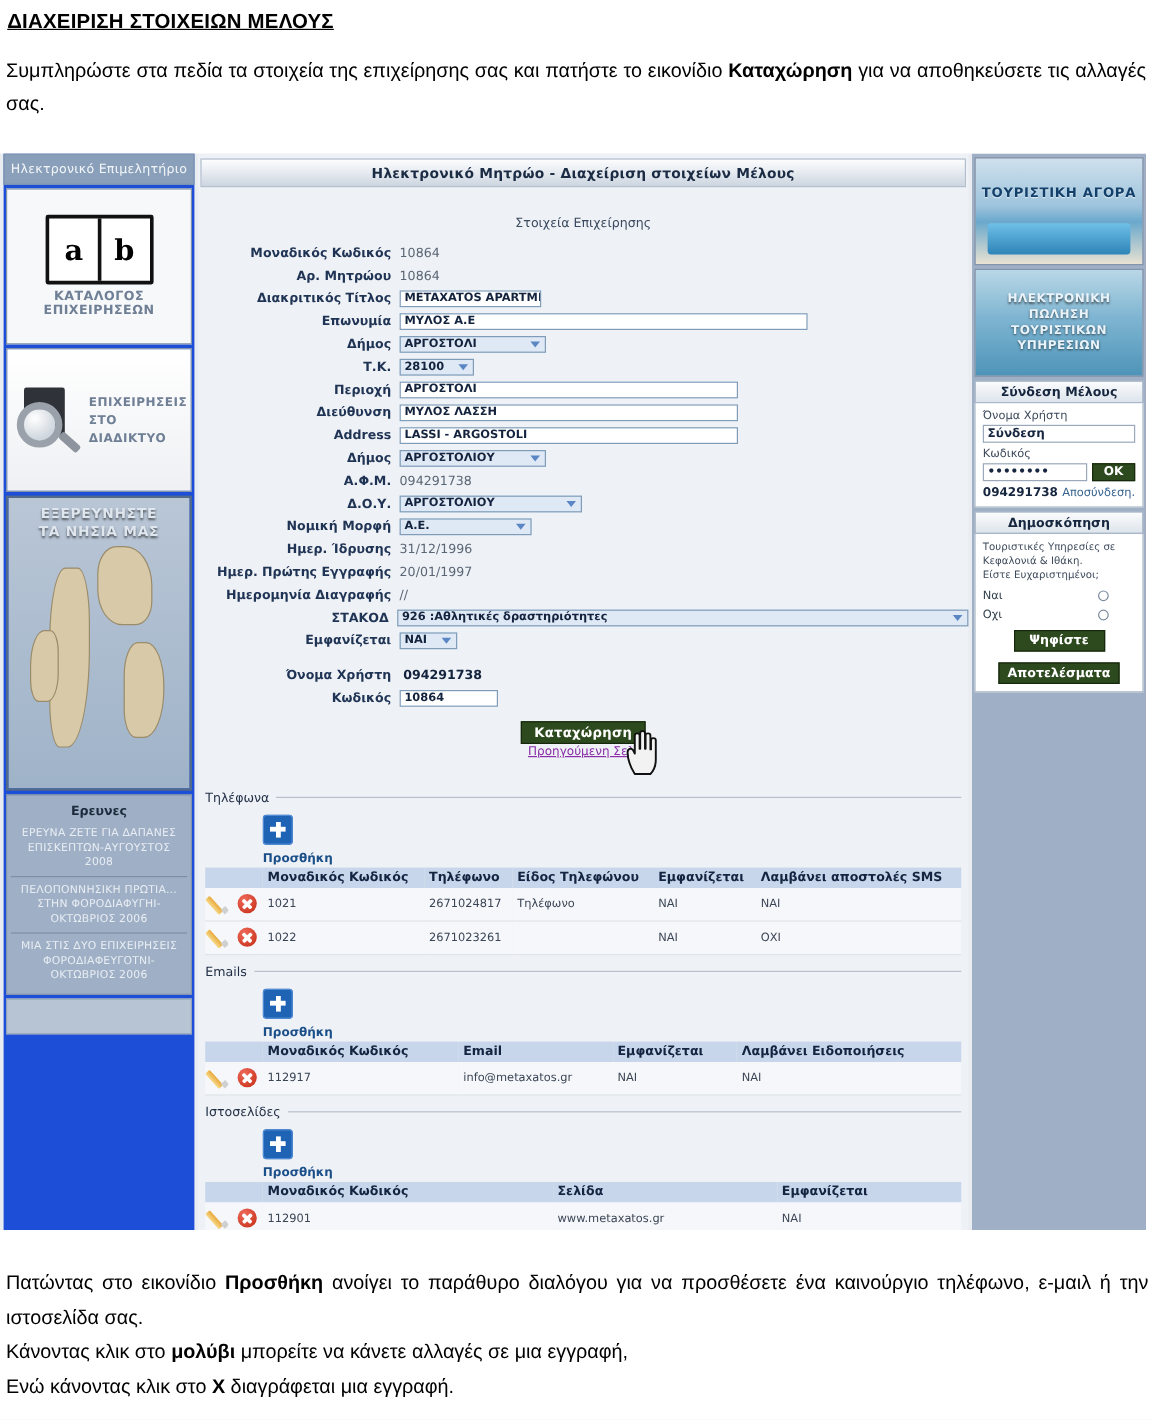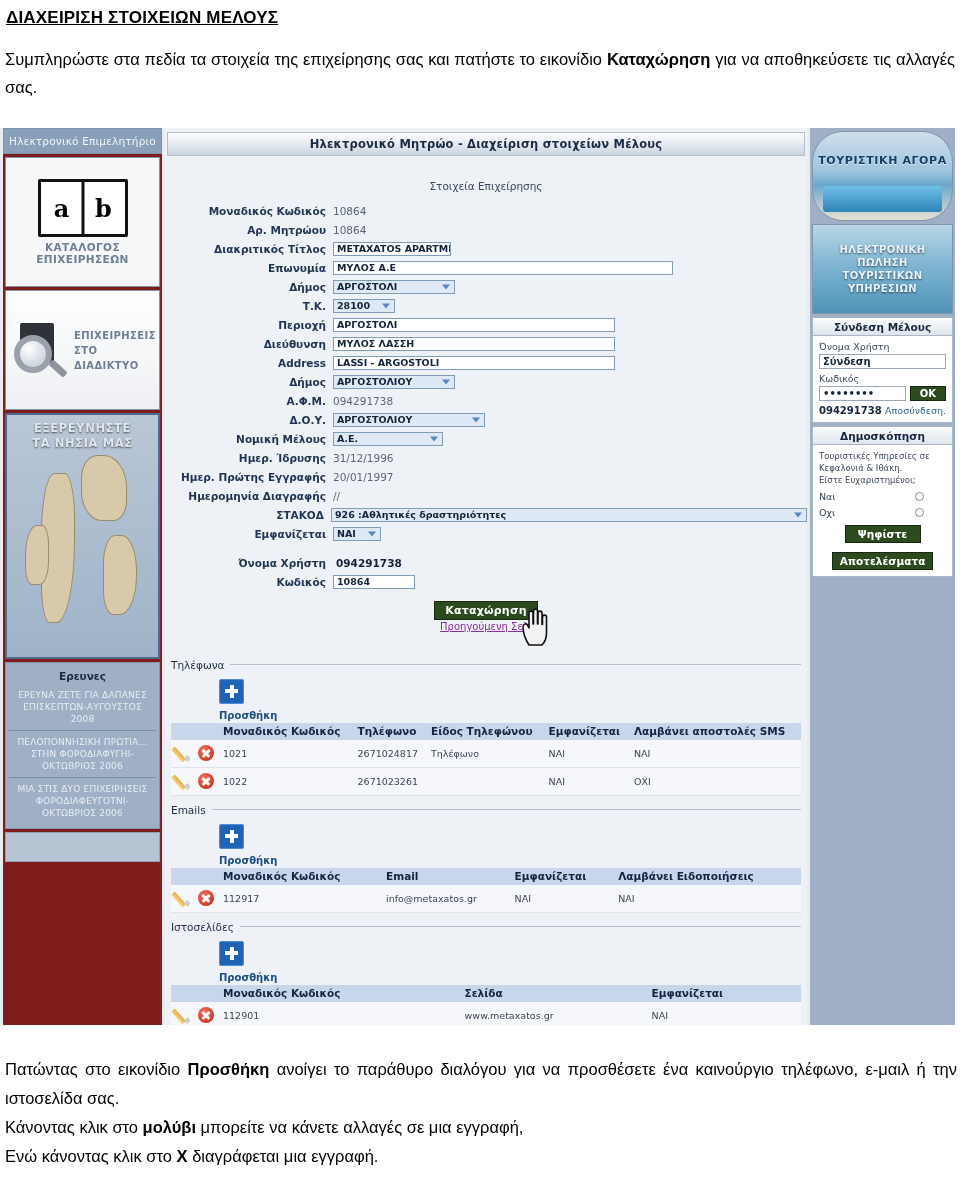--- a/index.html
+++ b/index.html
@@ -35,21 +35,21 @@
   .shot {
     position:absolute; left:0px; top:128px; width:955px; height:897px;
     background:#e9edf2;
     font-family: "DejaVu Sans", sans-serif;
     overflow:hidden;
   }
 
   
   .left-col {
     position:absolute; left:3px; top:0px; width:159px; height:1054px;
-    background:#7f1d1d;
+    background:#1d4ed8;
   }
   .lc-title {
     height:26px; background:#8aa0ba; color:#f2f5f8;
     font-size:10.5px; display:flex; align-items:center; justify-content:center;
     border:1px solid #7c93b0; letter-spacing:.2px;
   }
   .lc-box {
     margin:3px 2px; border:1px solid #8494aa; background:#f7f8fa;
     position:relative; overflow:hidden;
   }
@@ -219,21 +219,21 @@
   .delx:before{ transform:rotate(45deg); }
   .delx:after { transform:rotate(-45deg); }
 
   
   .right-col {
     position:absolute; left:810px; top:0px; width:145px; height:897px;
     background:#9fb0c6;
   }
   .rc-box { margin:3px 2px; border:1px solid #8494aa; overflow:hidden; }
   .rc-tour { height:90px; position:relative;
-    background:linear-gradient(180deg,#cfe0ec 0%,#9ec4dd 45%,#6aa8cc 60%,#e8e2d2 100%);border-radius:31px; }
+    background:linear-gradient(180deg,#cfe0ec 0%,#9ec4dd 45%,#6aa8cc 60%,#e8e2d2 100%); }
   .rc-tour .cap { position:absolute; left:0; right:0; top:22px; text-align:center;
     font-size:11px; font-weight:bold; color:#13406a; letter-spacing:.6px;
     text-shadow:0 1px 1px rgba(255,255,255,.7); }
   .rc-tour .pool { position:absolute; left:10px; right:10px; bottom:8px; height:26px;
     background:linear-gradient(180deg,#6fc0e8,#2d84b8); border-radius:3px; }
   .rc-sea { height:90px; position:relative;
     background:linear-gradient(180deg,#b9d7e6 0%,#7fb5d2 45%,#4e94b8 100%);
     display:flex; align-items:center; justify-content:center; }
   .rc-sea .cap { text-align:center; font-size:10px; font-weight:bold; color:#e9f3fa;
     line-height:13px; letter-spacing:.4px; text-shadow:0 1px 2px rgba(0,0,0,.6); }
@@ -383,21 +383,21 @@
           <div class="flabel">Α.Φ.Μ.</div>
           <div class="fstatic">094291738</div>
         </div>
 
         <div class="frow">
           <div class="flabel">Δ.Ο.Υ.</div>
           <div class="fsel w-sel-doy">ΑΡΓΟΣΤΟΛΙΟΥ</div>
         </div>
 
         <div class="frow">
-          <div class="flabel">Νομική Μέλους</div>
+          <div class="flabel">Νομική Μορφή</div>
           <div class="fsel w-sel-nm">Α.Ε.</div>
         </div>
 
         <div class="frow">
           <div class="flabel">Ημερ. Ίδρυσης</div>
           <div class="fstatic">31/12/1996</div>
         </div>
 
         <div class="frow">
           <div class="flabel">Ημερ. Πρώτης Εγγραφής</div>

